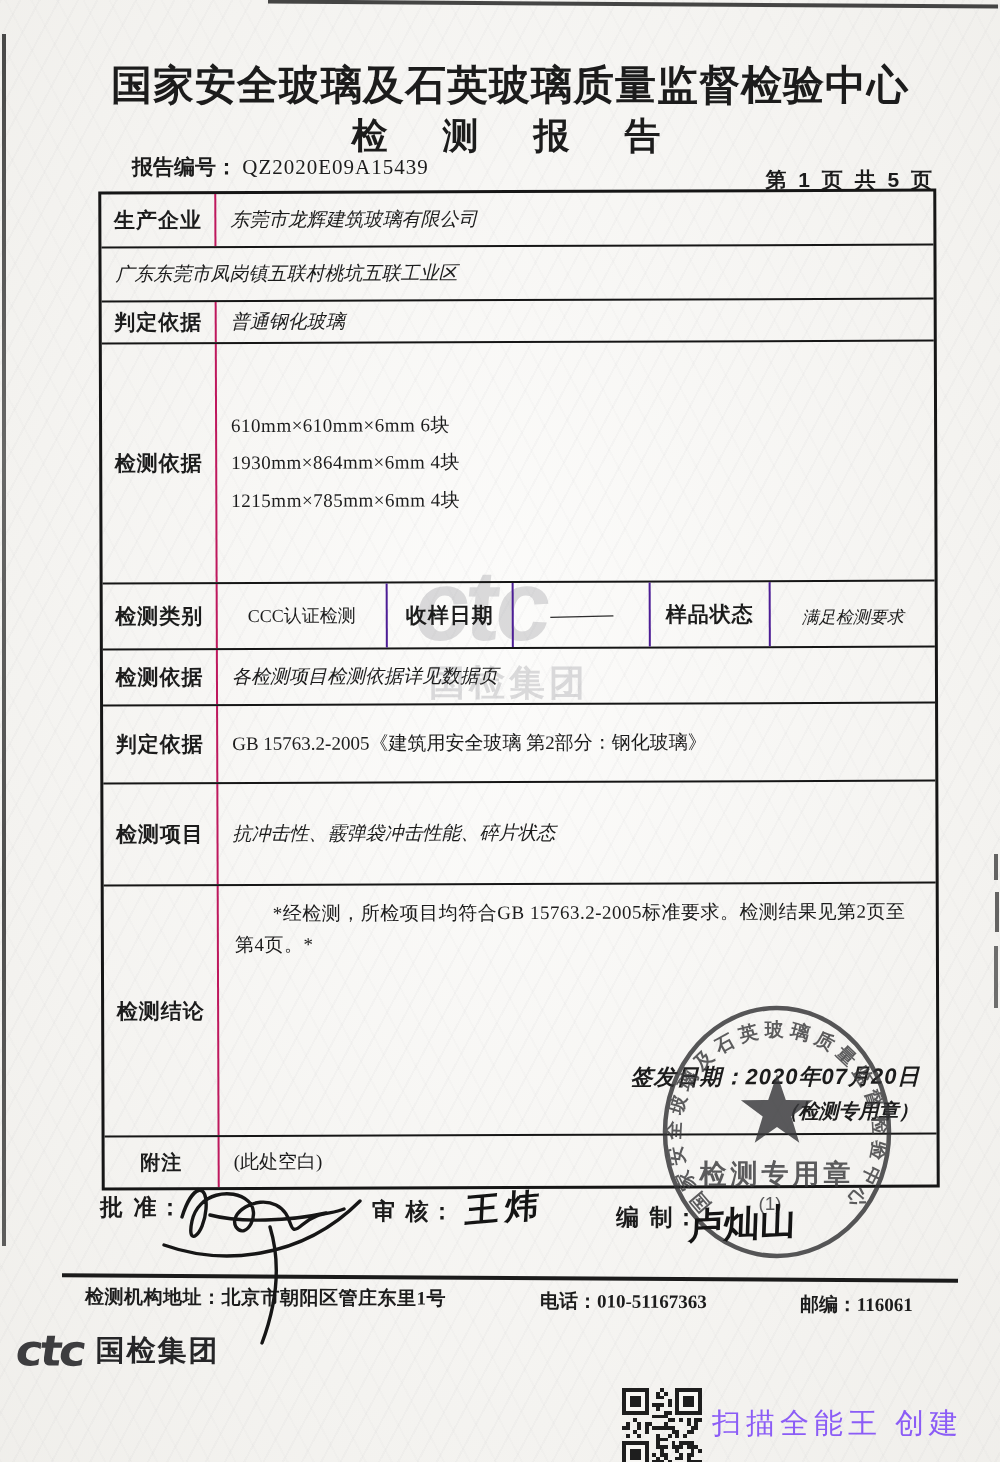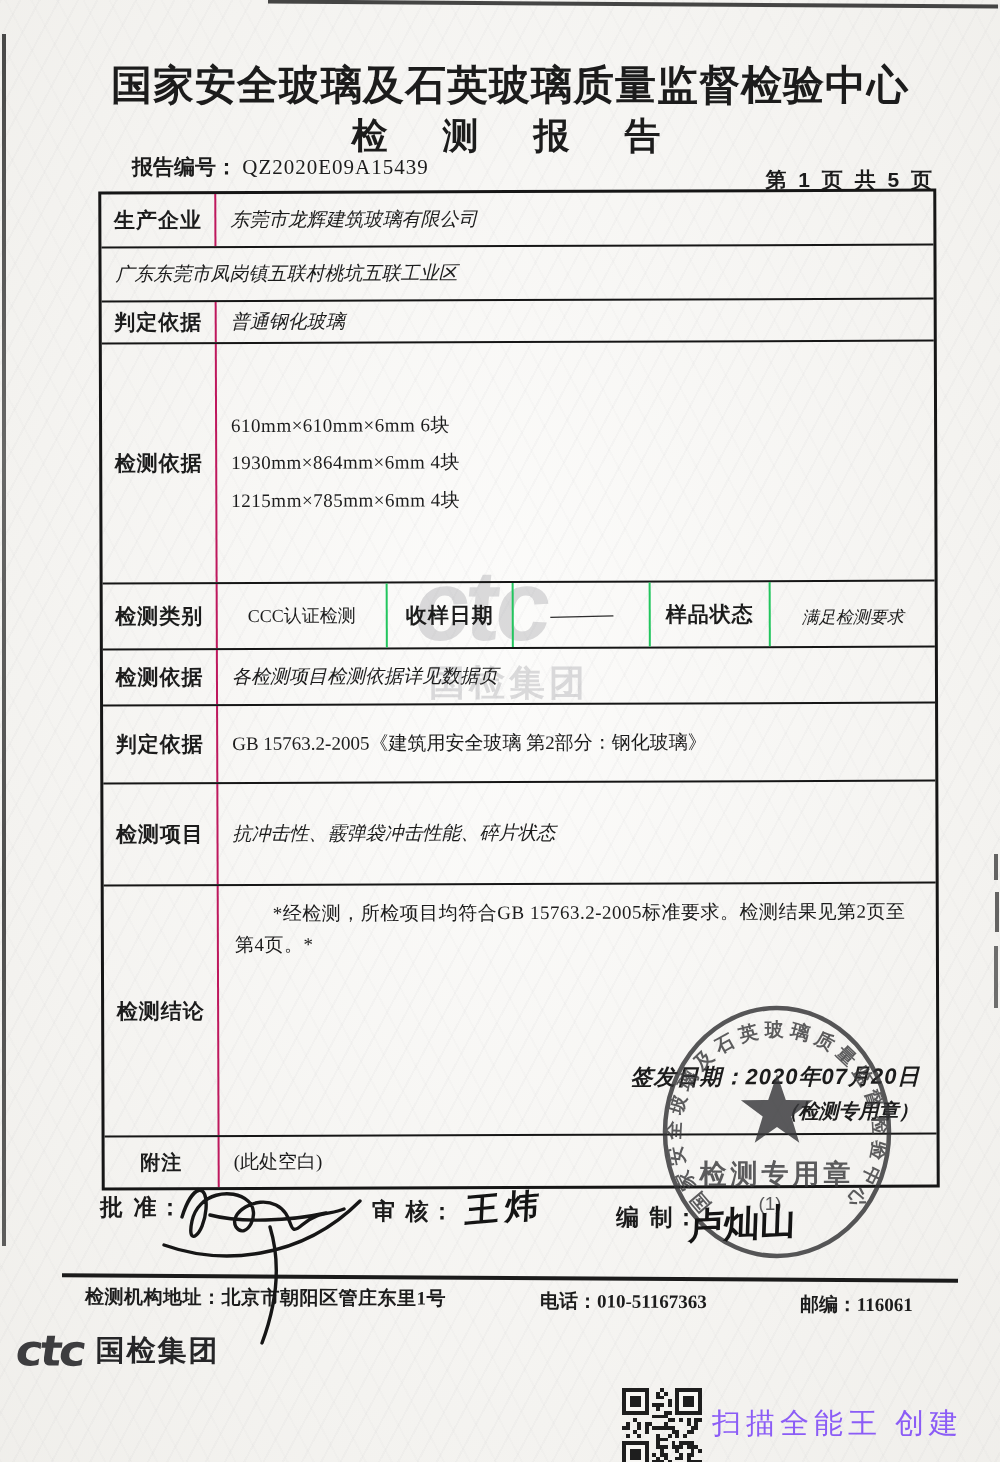--- a/index.html
+++ b/index.html
@@ -54,21 +54,21 @@
     display:flex;align-items:center;justify-content:center;
     font-family:"Liberation Sans","DejaVu Sans",sans-serif;
     font-size:21px;font-weight:bold;letter-spacing:1px;text-align:center;
   }
   .t-value{
     flex:1;display:flex;align-items:center;box-sizing:border-box;
     padding:4px 10px 4px 14px;font-size:19px;font-style:italic;
   }
   .t-cell{
     display:flex;align-items:center;justify-content:center;box-sizing:border-box;
-    border-right:2px solid #22c55e;font-size:18px;text-align:center;
+    border-right:2px solid #4c1d95;font-size:18px;text-align:center;
   }
   .t-cell:last-child{border-right:none;}
   .t-cell.head{font-family:"Liberation Sans","DejaVu Sans",sans-serif;font-size:21px;font-weight:bold;letter-spacing:1px;font-style:normal;}
   .desc-lines{padding:0;font-style:normal;font-size:19px;line-height:1.95;letter-spacing:.5px;}
   .concl-cell{position:relative;display:block;padding:12px 22px 0 16px;}
   .concl-text{font-size:19px;line-height:1.65;text-indent:2em;font-style:normal;letter-spacing:.5px;max-width:700px;}
   .issue-date{
     position:absolute;right:16px;top:178px;font-size:22px;font-weight:bold;letter-spacing:1px;
     font-family:"Liberation Sans","DejaVu Sans",sans-serif;white-space:nowrap;
   }

